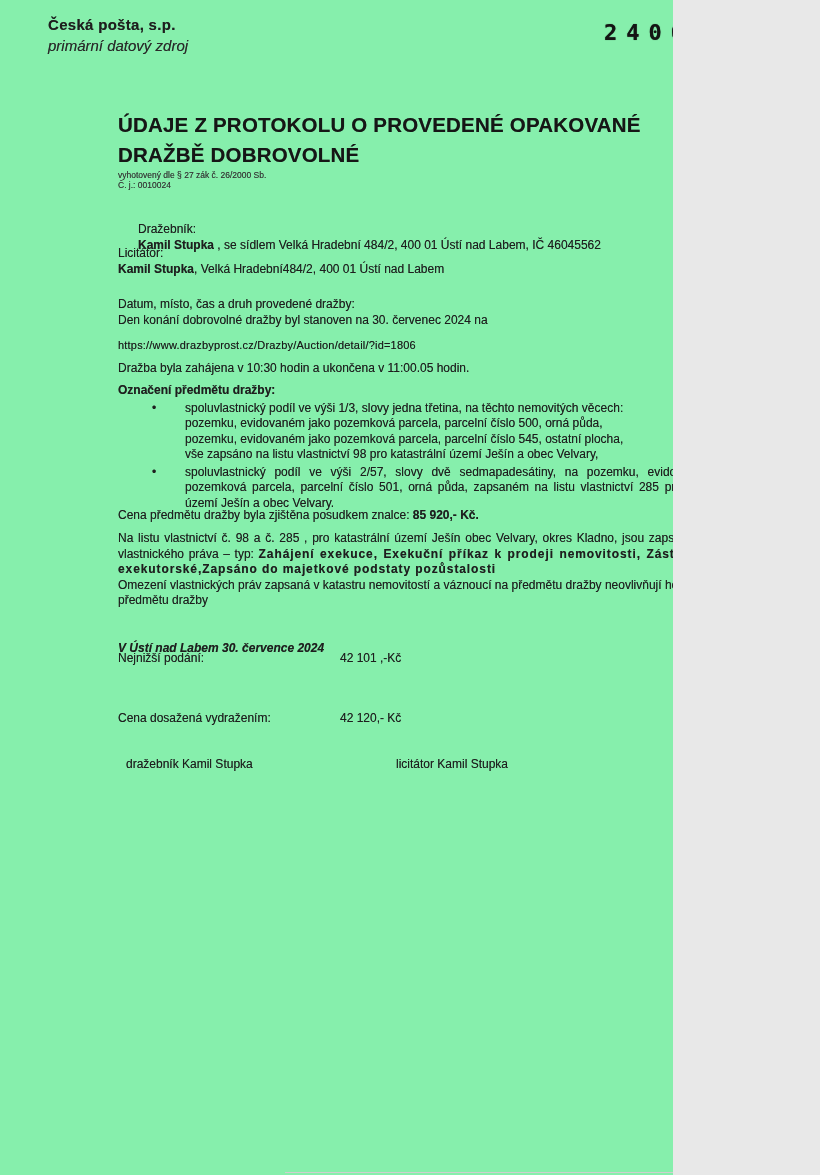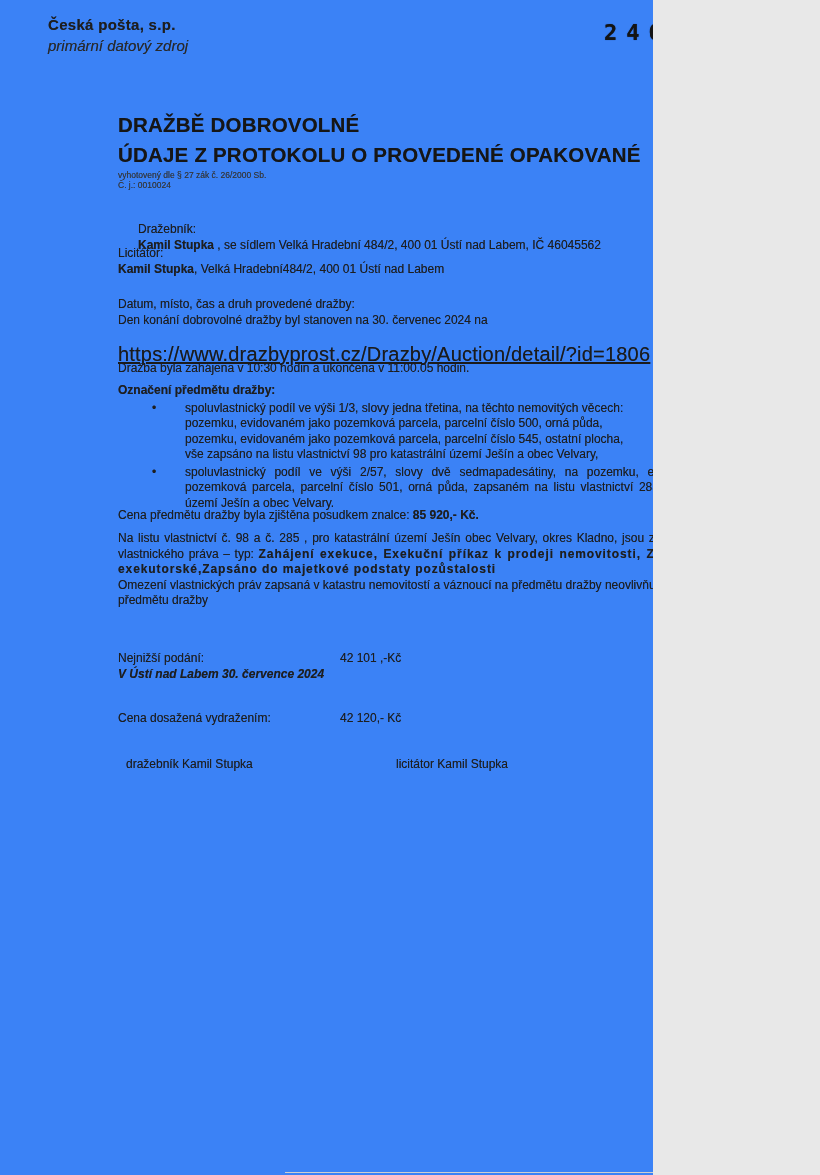--- a/index.html
+++ b/index.html
@@ -4,24 +4,25 @@
 <style>
   html, body {
     margin: 0;
     padding: 0;
     background: #e8e8e8;
   }
   .page {
     position: relative;
     width: 653px;
     height: 1175px;
-    background: #3b82f6;
+    background: #86efac;
     overflow: hidden;
     font-family: "Liberation Sans", sans-serif;
     color: #1e1e1e;
+    padding-left: 20px;
   }
   
   .ink { text-shadow: 0 0 0.5px rgba(20,20,20,0.55); }
 
   
   .org-block { position: absolute; left: 48px; top: 16px; }
   .org-name {
     font-size: 15px; font-weight: bold; letter-spacing: 0.3px;
   }
   .org-subtitle {
@@ -57,31 +58,30 @@
 
   .sec { position: absolute; font-size: 12px; line-height: 15.5px; }
   .sec-drazebnik { top: 222px; margin-left: 20px; }
   .sec-licitator { top: 246px; }
   .sec-datum     { top: 297px; }
   .sec-prubeh    { top: 361px; }
   .sec-oznaceni  { top: 383px; }
   .sec-cena      { top: 508px; }
   .sec-omezeni   { top: 531px; }
   .sec-prices    { top: 607px; }
-  .sec-date      { top: 667px; }
+  .sec-date      { top: 641px; }
   .sec-signs     { top: 757px; }
 
   .b { font-weight: bold; }
 
   .url-line {
-    font-size: 20px; line-height: 20px;
-    text-decoration: underline;
+    font-size: 11px; line-height: 20px;
     letter-spacing: 0.2px;
     color: #1b1b1b;
-    margin-top: 16px;
+    margin-top: 7px;
   }
 
   .bullet-list { margin-top: 2px; }
   .bullet-item { display: flex; margin-top: 2px; }
   .bullet-dot {
     width: 33px; margin-left: 34px; flex: 0 0 auto;
     font-size: 12px; line-height: 15.5px;
   }
   .bullet-text { width: 558px; }
   .bullet-text.justify { text-align: justify; }
@@ -112,22 +112,22 @@
 <div class="page ink">
 
   <div class="org-block">
     <div class="org-name">Česká pošta, s.p.</div>
     <div class="org-subtitle">primární datový zdroj</div>
   </div>
   <div class="stamp-number">2400858</div>
   <div class="stamp-letter">A</div>
 
   <div class="content doc-title">
+    <div>ÚDAJE Z PROTOKOLU O PROVEDENÉ OPAKOVANÉ</div>
     <div>DRAŽBĚ DOBROVOLNÉ</div>
-    <div>ÚDAJE Z PROTOKOLU O PROVEDENÉ OPAKOVANÉ</div>
   </div>
   <div class="content doc-note">
     <div>vyhotovený dle § 27 zák č. 26/2000 Sb.</div>
     <div>Č. j.: 0010024</div>
   </div>
 
   <div class="content sec sec-drazebnik">
     <div>Dražebník:</div>
     <div><span class="b">Kamil Stupka</span><span> , se sídlem Velká Hradební 484/2, 400 01 Ústí nad Labem, IČ 46045562</span></div>
   </div>

